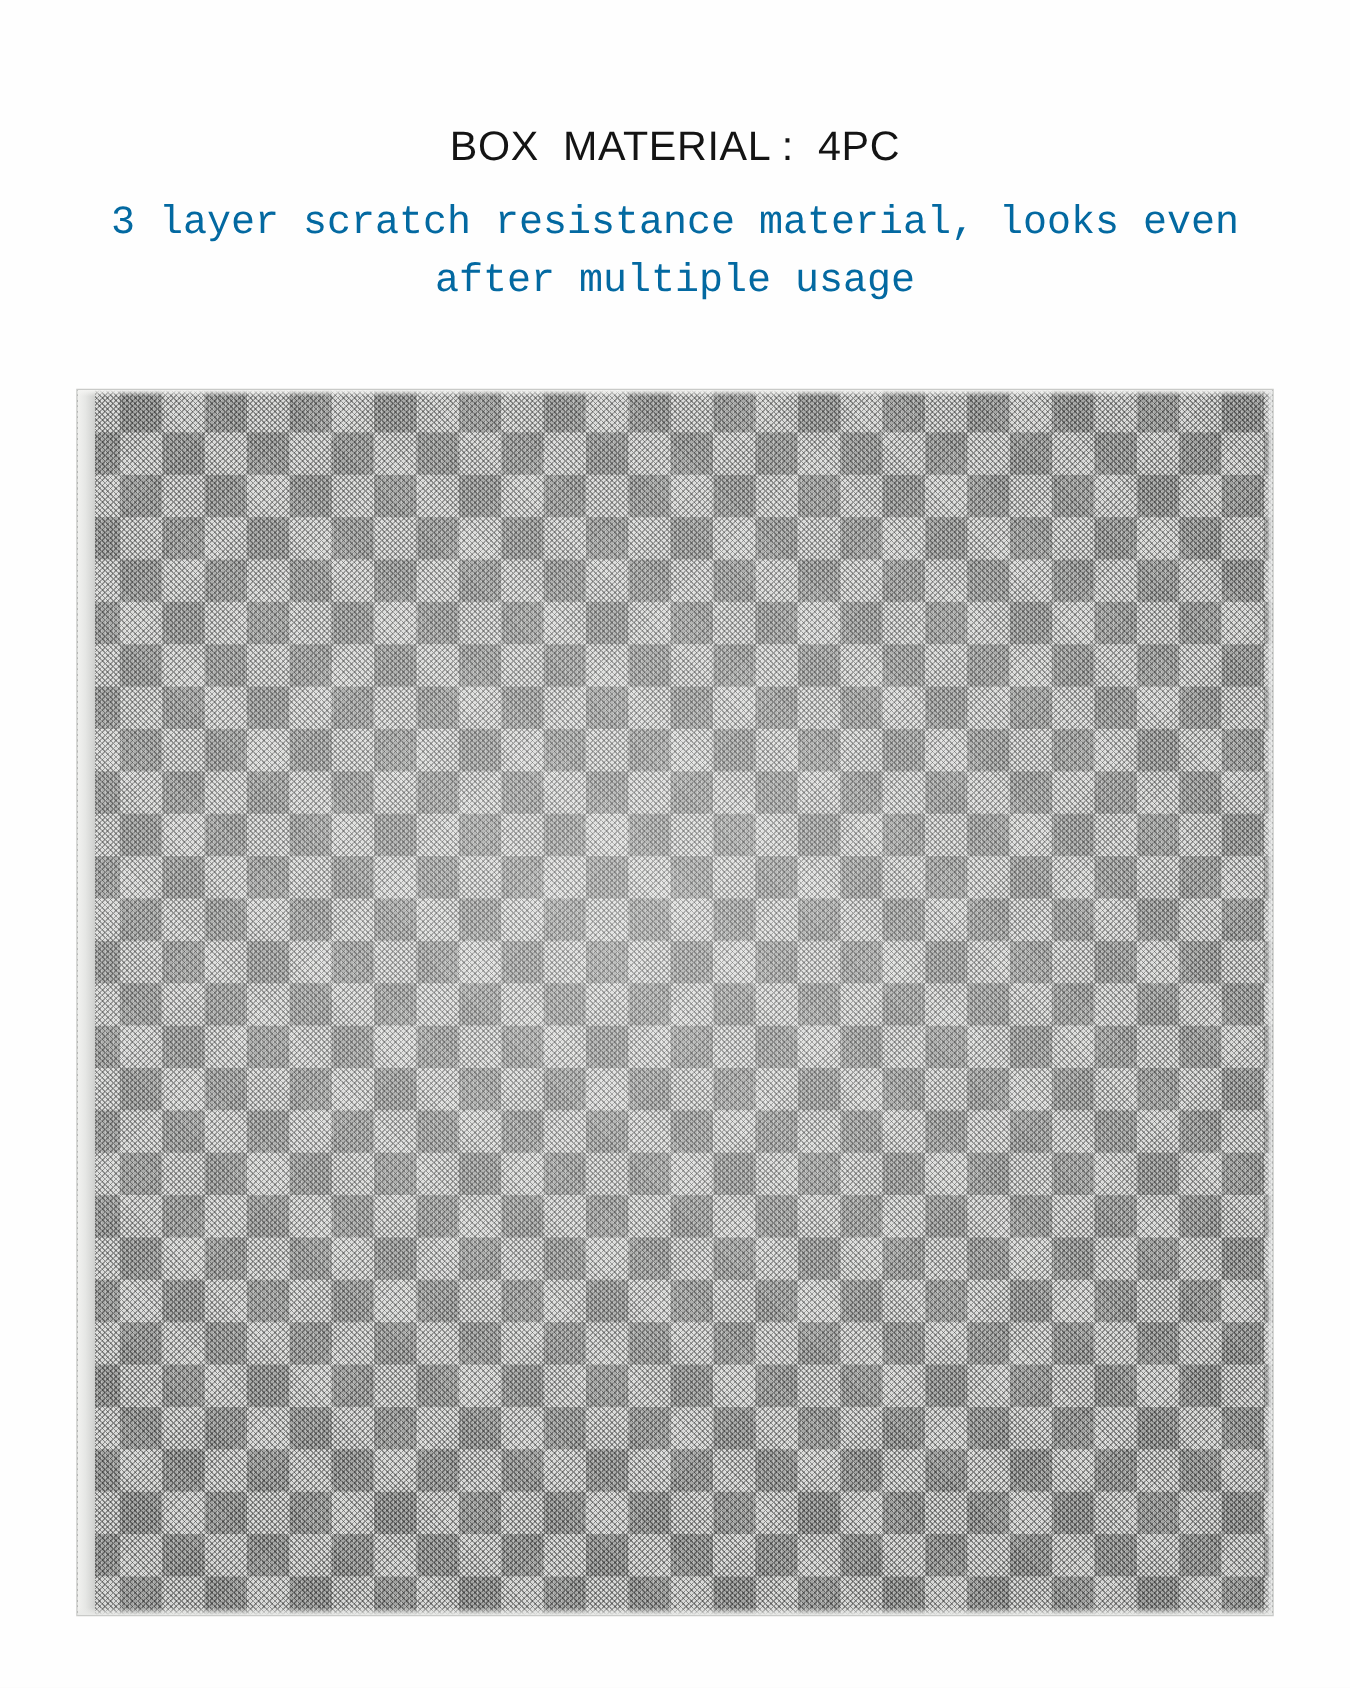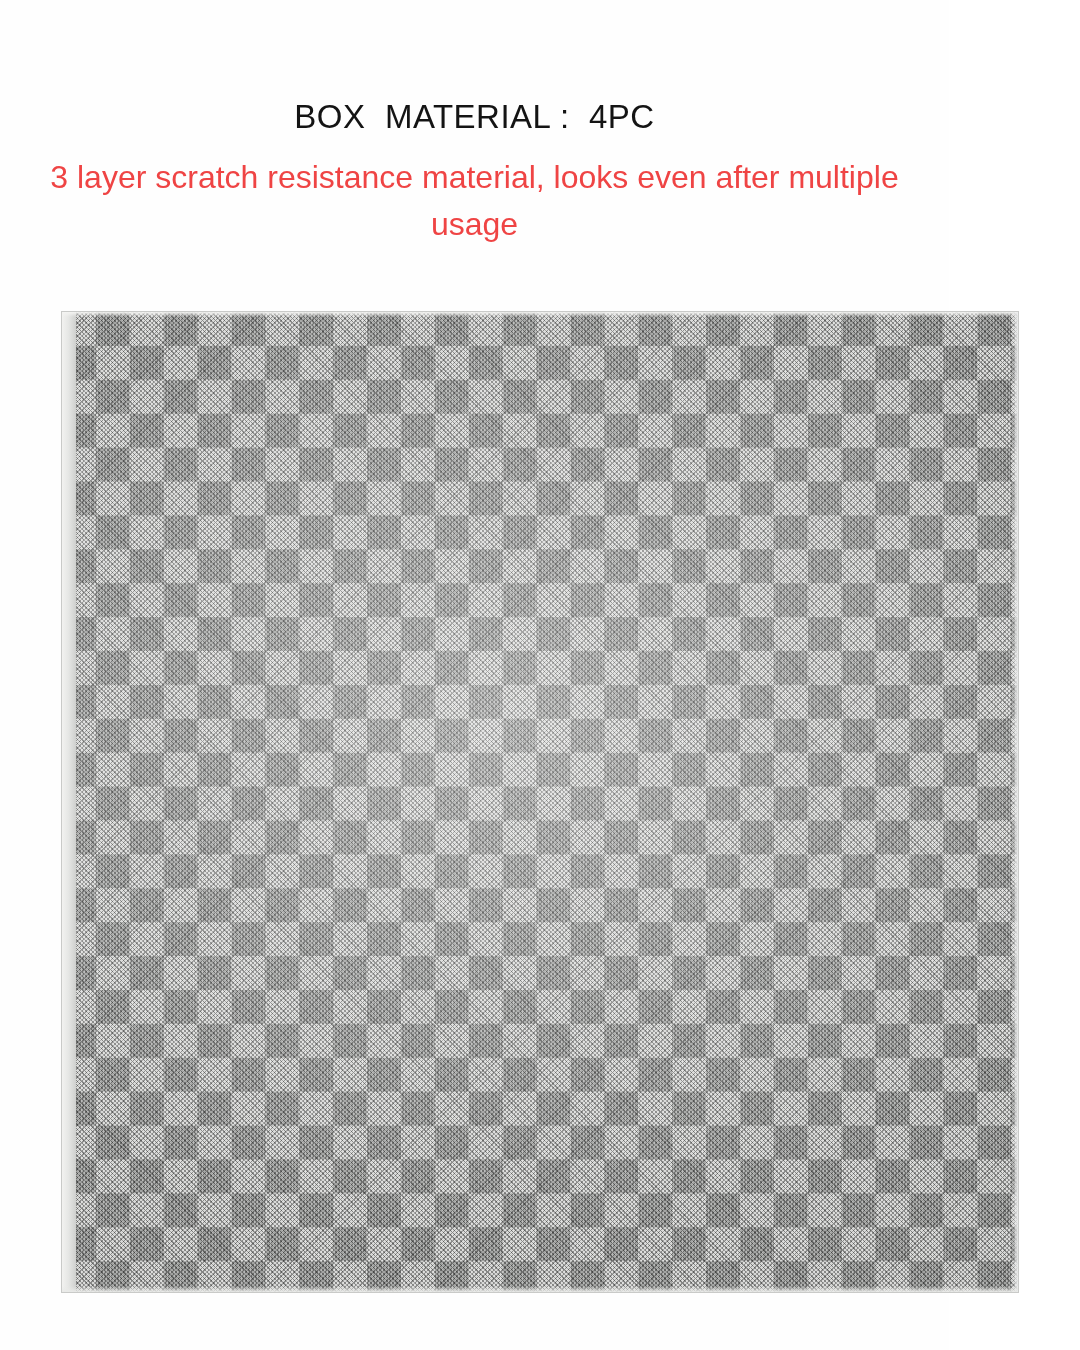--- a/index.html
+++ b/index.html
@@ -10,21 +10,21 @@
   body {
     width: 1080px;
     height: 1350px;
     font-family: "Liberation Sans", sans-serif;
     color: #1a1a1a;
     overflow: hidden;
     position: relative;
   }
 
   .page {
-    width: 949px;
+    width: 1080px;
     height: 1350px;
     position: relative;
     background: #fefefe;
     display: flex;
     flex-direction: column;
     align-items: center;
   }
 
   .text-block {
     width: 1000px;
@@ -39,24 +39,25 @@
     font-weight: 400;
     color: #141414;
     white-space: pre;
   }
 
   .subline {
     margin-top: 16px;
     font-size: 32px;
     line-height: 47px;
     font-weight: 400;
-    color: #ef4444;
+    color: #0369a1;
     max-width: 920px;
     margin-left: auto;
     margin-right: auto;
+    font-family: Liberation Mono, monospace;
   }
 
   .swatch-wrap {
     position: absolute;
     left: 62px;
     top: 312px;
     width: 956px;
     height: 980px;
   }
 

